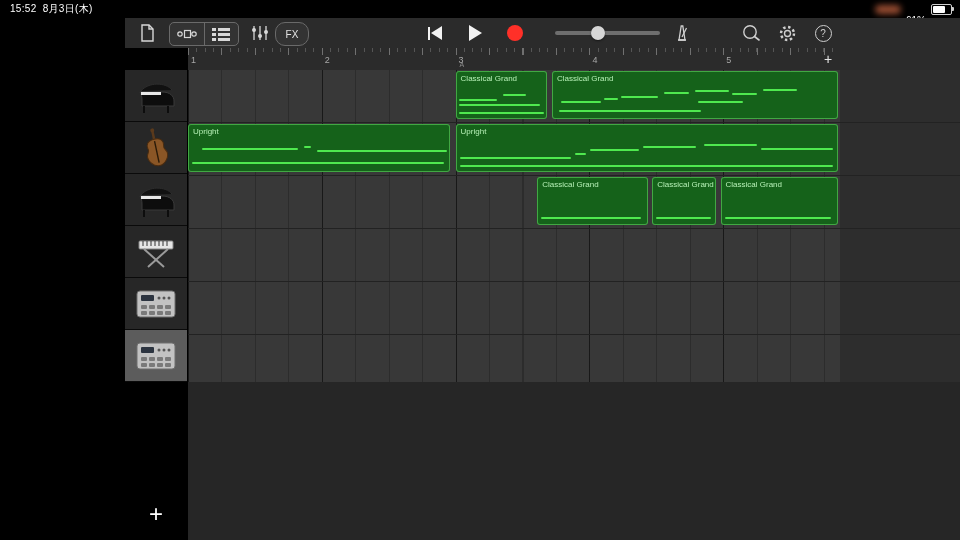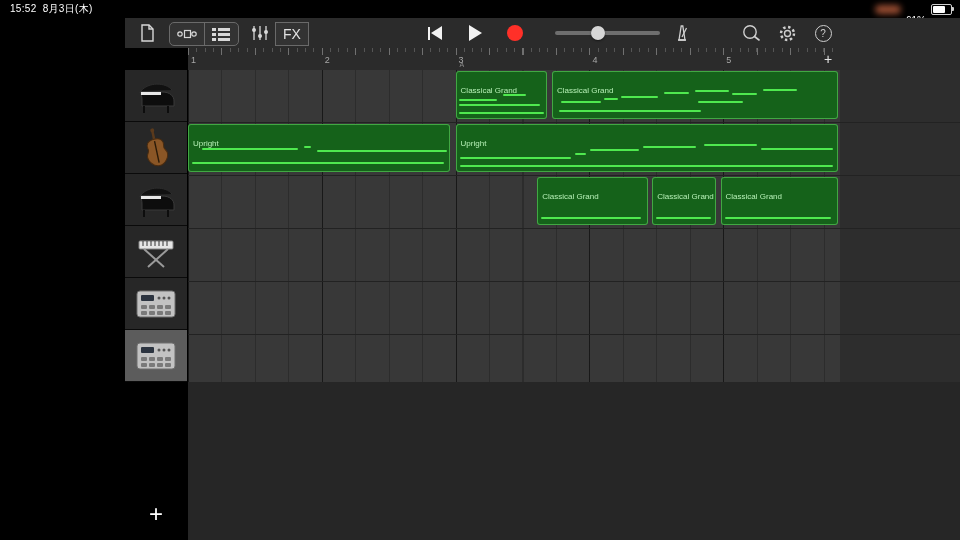--- a/index.html
+++ b/index.html
@@ -14,21 +14,21 @@
   .battery{position:relative;width:19px;height:9px;border:1px solid #cfcfcf;border-radius:2px;}
   .battery .fill{position:absolute;left:1px;top:1px;bottom:1px;width:61%;background:#fff;border-radius:1px;}
   .battery .tip{position:absolute;right:-3px;top:2px;width:2px;height:4px;background:#cfcfcf;border-radius:0 1px 1px 0;}
   
   .left-black{position:absolute;left:0;top:18px;width:125px;height:522px;background:#000;}
   .toolbar{position:absolute;left:125px;top:18px;width:835px;height:30px;background:#2b2b2b;border-bottom:1px solid #1d1d1d;}
   .tbtn{position:absolute;top:4px;height:22px;display:flex;align-items:center;justify-content:center;color:#d8d8d8;cursor:pointer;}
   .seg{border:1px solid #6a6a6a;border-radius:5px;background:#333;}
   .seg .half{width:33px;height:22px;display:flex;align-items:center;justify-content:center;}
   .seg .half + .half{border-left:1px solid #6a6a6a;}
-  .fx{border:1px solid #6a6a6a;border-radius:0;background:#333;width:32px;font-size:14px;color:#e2e2e2;}
+  .fx{border:1px solid #6a6a6a;border-radius:10px;background:#333;width:32px;font-size:10px;color:#e2e2e2;}
   .play-tri{width:0;height:0;border-left:13px solid #f2f2f2;border-top:8px solid transparent;border-bottom:8px solid transparent;}
   .rec-dot{width:16px;height:16px;border-radius:50%;background:#ff3028;}
   .rw{display:flex;align-items:center;}
   .rw .bar{width:2.5px;height:13px;background:#f2f2f2;margin-right:1px;}
   .rw .tri{width:0;height:0;border-right:11px solid #f2f2f2;border-top:7px solid transparent;border-bottom:7px solid transparent;}
   .slider{position:absolute;left:430px;top:13px;width:105px;height:4px;background:#6e6e6e;border-radius:2px;cursor:pointer;}
   .slider .thumb{position:absolute;left:36px;top:-5px;width:14px;height:14px;border-radius:50%;background:#d6d6d6;box-shadow:0 1px 2px rgba(0,0,0,.5);}
   
   .sidebar{position:absolute;left:125px;top:48px;width:63px;height:492px;background:#000;}
   .icon-cell{position:absolute;left:0;width:62px;height:51px;background:#272727;border-bottom:1px solid #0a0a0a;
@@ -49,21 +49,21 @@
                color:#e6e6e6;font-size:14px;font-weight:300;cursor:pointer;}
   .rows{position:absolute;left:0;top:22px;width:772px;}
   .track-row{position:relative;width:772px;height:52px;border-bottom:1px solid #222;}
   .row-grid{position:absolute;left:0;top:0;width:652px;height:52px;background-color:#383838;
     background-image:
       repeating-linear-gradient(90deg,rgba(0,0,0,.45) 0 1px,transparent 1px 133.8px),
       repeating-linear-gradient(90deg,rgba(0,0,0,.22) 0 1px,transparent 1px 33.45px);}
   .row-tail{position:absolute;left:652px;top:0;width:120px;height:52px;background:#2d2d2d;}
   .region{position:absolute;top:1px;height:48px;background:#15621a;border:1px solid rgba(95,215,95,.6);
           border-radius:3px;overflow:hidden;cursor:pointer;box-sizing:border-box;}
-  .region .rlabel{position:absolute;left:4px;top:14px;font-size:8px;color:#b5efb5;white-space:nowrap;}
+  .region .rlabel{position:absolute;left:4px;top:2px;font-size:8px;color:#b5efb5;white-space:nowrap;}
   .note{position:absolute;height:2px;background:#4fe94f;border-radius:1px;}
   .region.audio .note{height:3px;background:#3fe43f;}
   .below{position:absolute;left:0;top:334px;width:772px;height:158px;background:#262626;}
   svg{display:block;}
 </style>
 </head>
 <body>
 
 <div class="screen">
 

